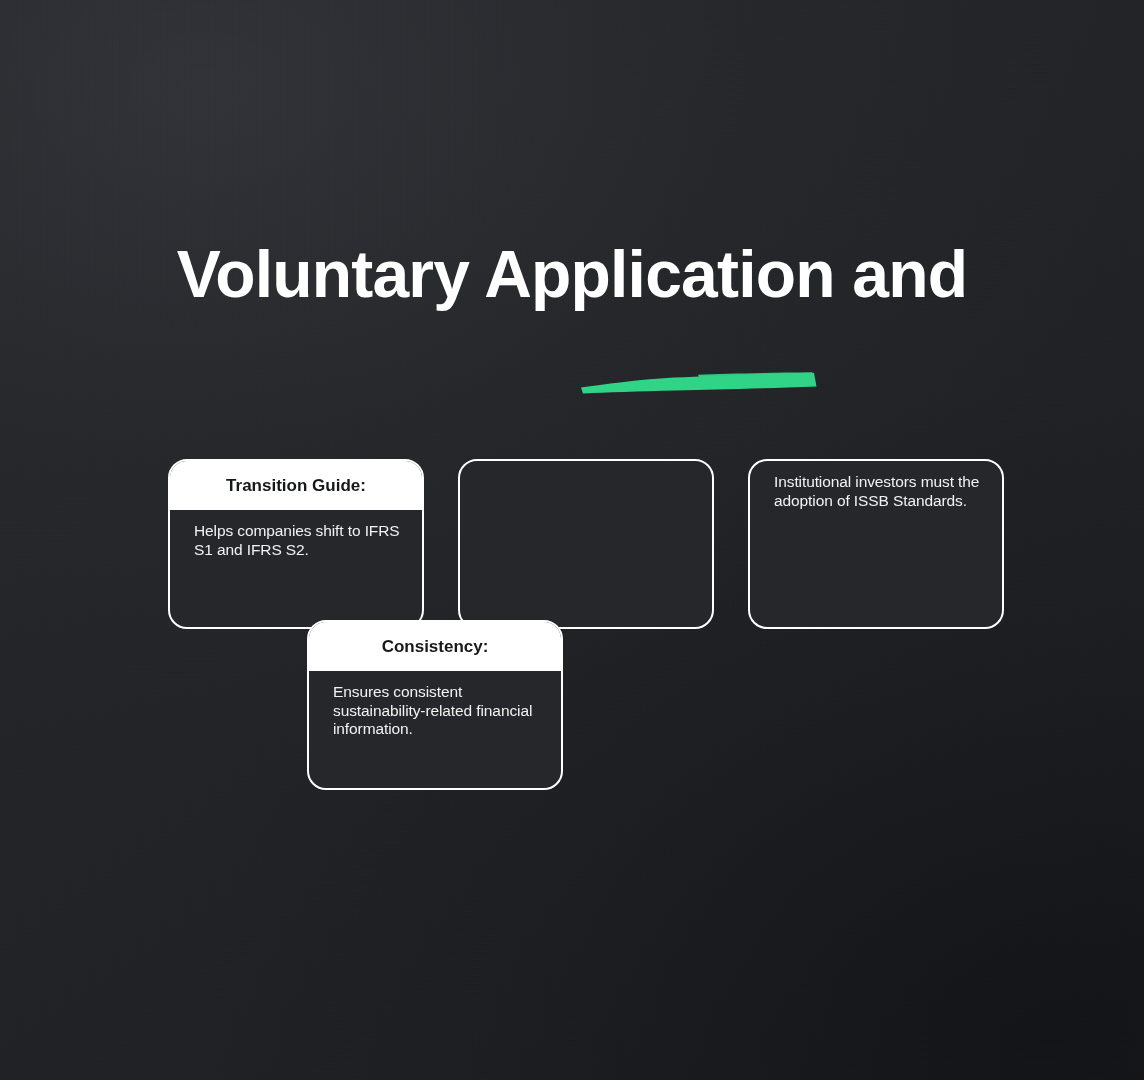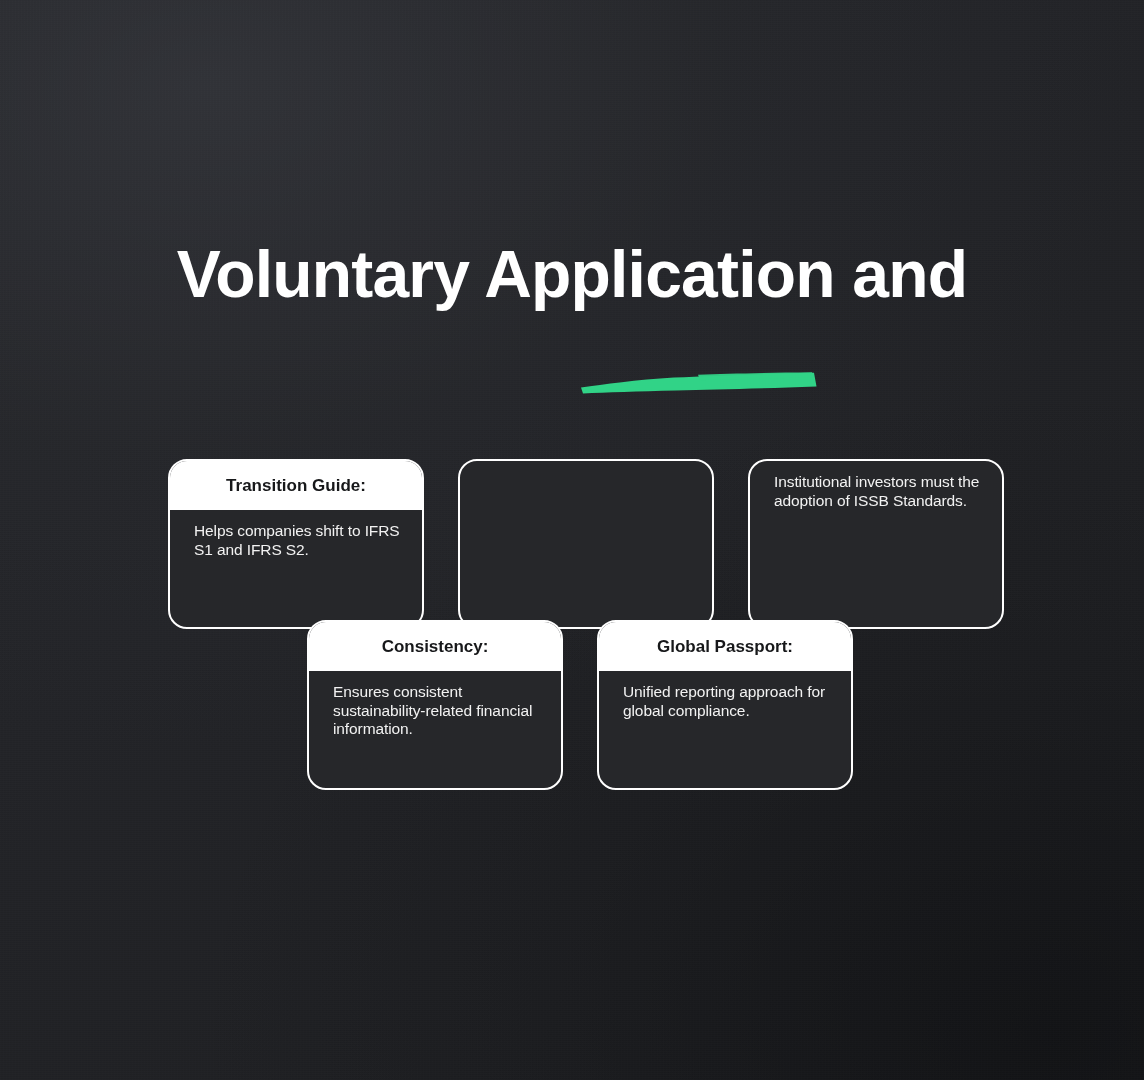--- a/index.html
+++ b/index.html
@@ -159,24 +159,16 @@
 
     <div class="card">
       <div class="card-header">
         <div class="card-header-text">Consistency:</div>
       </div>
       <div class="card-body">
         <div class="card-body-text">Ensures consistent sustainability-related financial information.</div>
       </div>
     </div>
 
-    <div class="card">
-      <div class="card-header">
-        <div class="card-header-text">Global Passport:</div>
-      </div>
-      <div class="card-body">
-        <div class="card-body-text">Unified reporting approach for global compliance.</div>
-      </div>
-    </div>
 
   </div>
 
 </div>
 
 </body></html>

